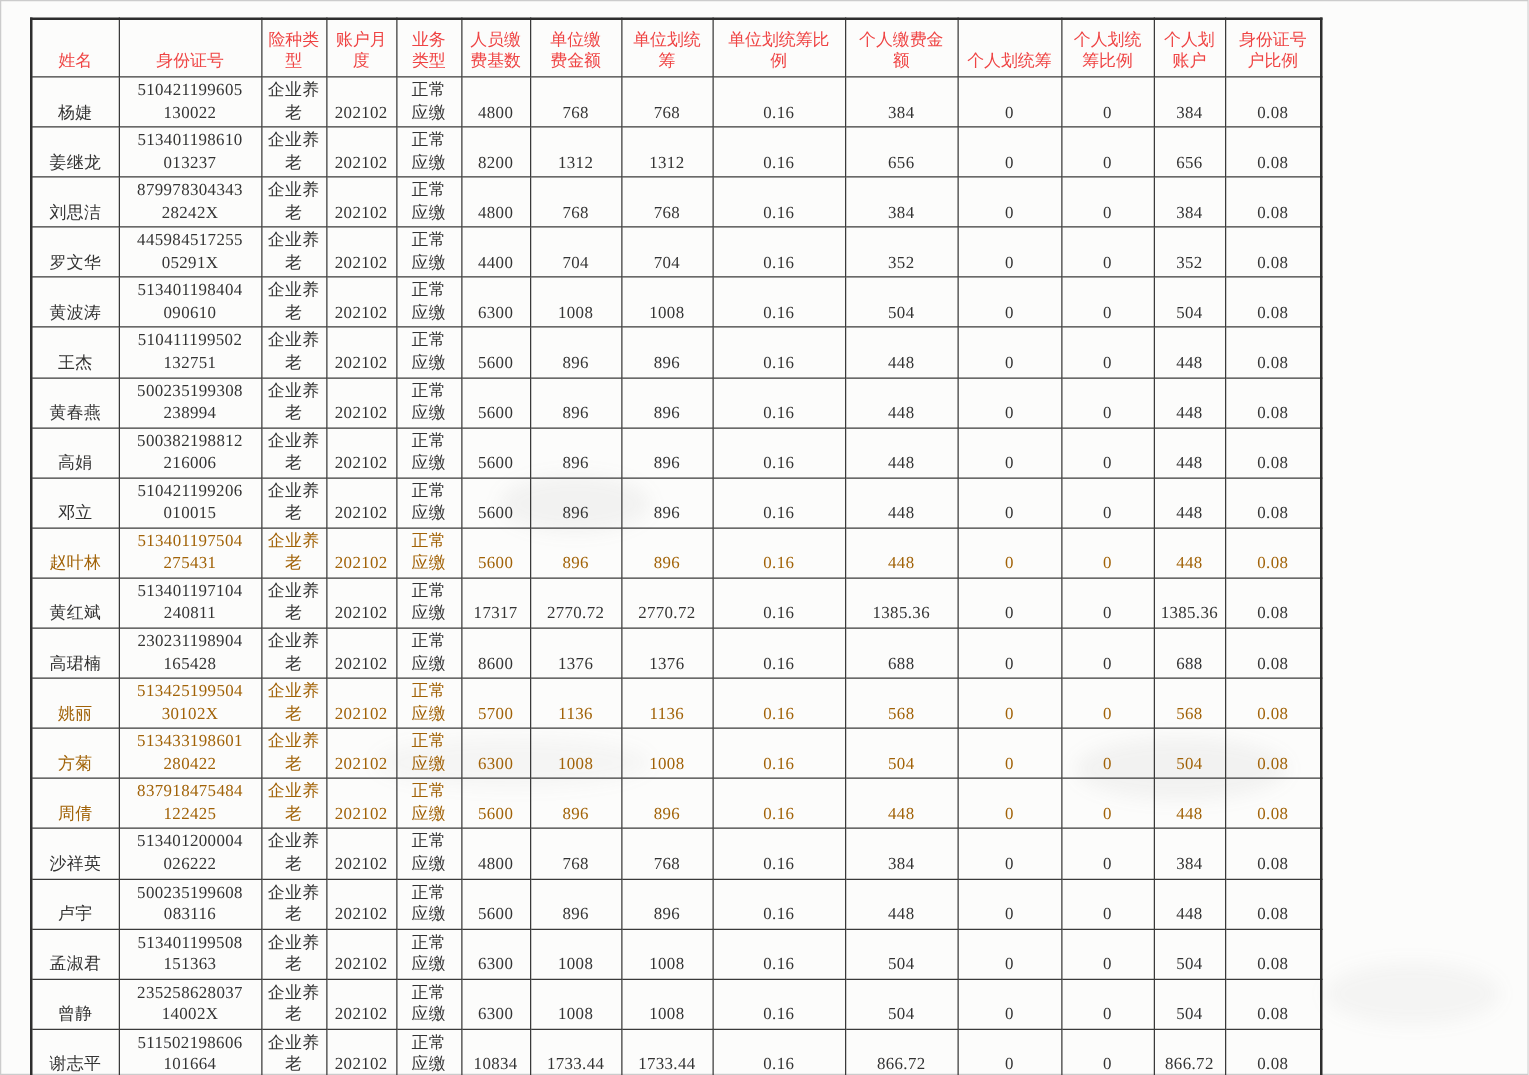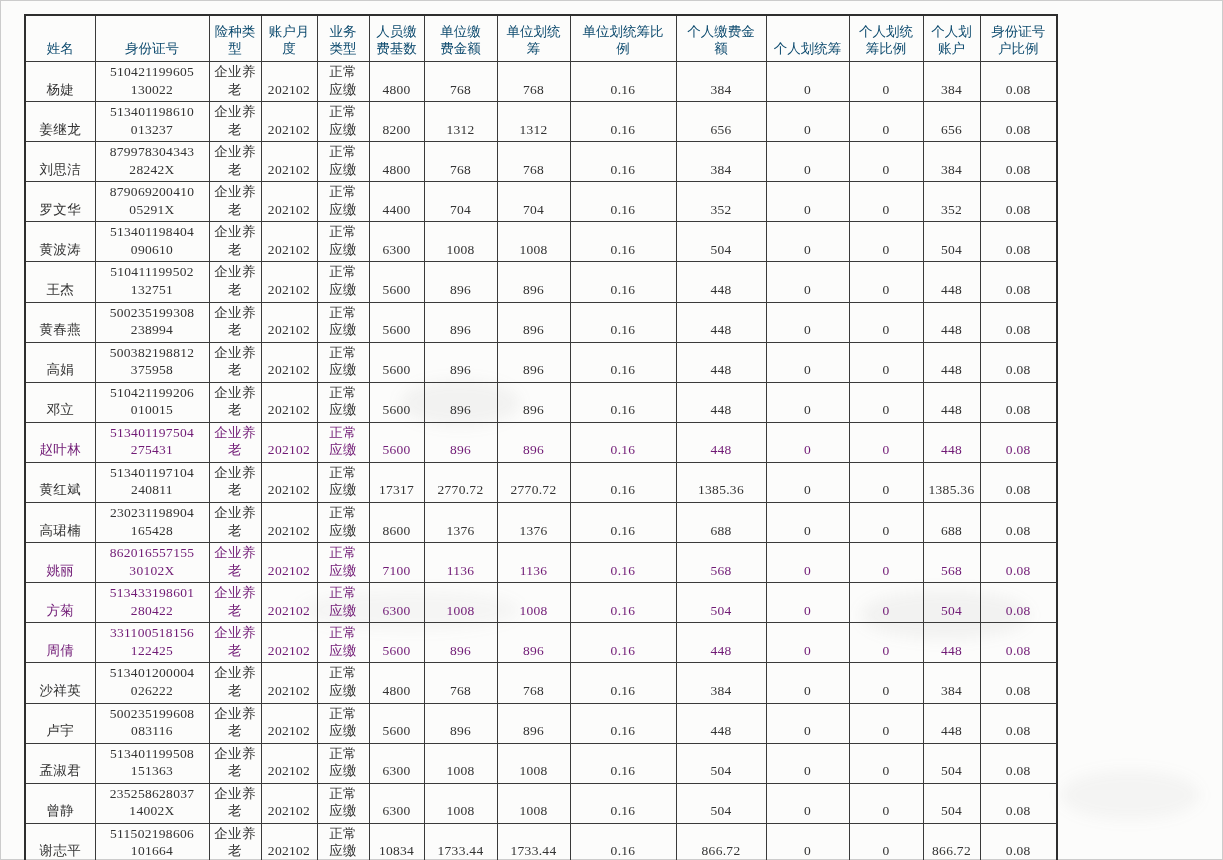--- a/index.html
+++ b/index.html
@@ -36,31 +36,31 @@
     vertical-align: bottom;
     white-space: pre-line;
     padding: 1px 1px 3px 1px;
     overflow: hidden;
     font-weight: normal;
   }
   .payroll th {
     height: 41px;
     font-size: 13.5px;
     line-height: 1.25;
-    color: #0c4a6e;
+    color: #ef4444;
   }
   .payroll td {
     height: 35px;
     font-size: 13.5px;
     line-height: 1.3;
     color: #333333;
     letter-spacing: 0.3px;
   }
   .payroll tr.faded td {
-    color: #701a75;
+    color: #a16207;
     text-align: center;
   }
   .smudge {
     position: absolute;
     border-radius: 50%;
     background: rgba(120,120,120,0.07);
     filter: blur(7px);
     pointer-events: none;
   }
   .smudge.s1 { left: 400px; top: 380px; width: 120px; height: 46px; }
@@ -177,21 +177,21 @@
         <td>768</td>
         <td>0.16</td>
         <td>384</td>
         <td>0</td>
         <td>0</td>
         <td>384</td>
         <td>0.08</td>
       </tr>
       <tr>
         <td>罗文华</td>
-        <td>879069200410
+        <td>445984517255
 05291X</td>
         <td>企业养
 老</td>
         <td>202102</td>
         <td>正常
 应缴</td>
         <td>4400</td>
         <td>704</td>
         <td>704</td>
         <td>0.16</td>
@@ -254,21 +254,21 @@
         <td>0.16</td>
         <td>448</td>
         <td>0</td>
         <td>0</td>
         <td>448</td>
         <td>0.08</td>
       </tr>
       <tr>
         <td>高娟</td>
         <td>500382198812
-375958</td>
+216006</td>
         <td>企业养
 老</td>
         <td>202102</td>
         <td>正常
 应缴</td>
         <td>5600</td>
         <td>896</td>
         <td>896</td>
         <td>0.16</td>
         <td>448</td>
@@ -348,28 +348,28 @@
         <td>1376</td>
         <td>0.16</td>
         <td>688</td>
         <td>0</td>
         <td>0</td>
         <td>688</td>
         <td>0.08</td>
       </tr>
       <tr class="faded">
         <td>姚丽</td>
-        <td>862016557155
+        <td>513425199504
 30102X</td>
         <td>企业养
 老</td>
         <td>202102</td>
         <td>正常
 应缴</td>
-        <td>7100</td>
+        <td>5700</td>
         <td>1136</td>
         <td>1136</td>
         <td>0.16</td>
         <td>568</td>
         <td>0</td>
         <td>0</td>
         <td>568</td>
         <td>0.08</td>
       </tr>
       <tr class="faded">
@@ -386,21 +386,21 @@
         <td>1008</td>
         <td>0.16</td>
         <td>504</td>
         <td>0</td>
         <td>0</td>
         <td>504</td>
         <td>0.08</td>
       </tr>
       <tr class="faded">
         <td>周倩</td>
-        <td>331100518156
+        <td>837918475484
 122425</td>
         <td>企业养
 老</td>
         <td>202102</td>
         <td>正常
 应缴</td>
         <td>5600</td>
         <td>896</td>
         <td>896</td>
         <td>0.16</td>

